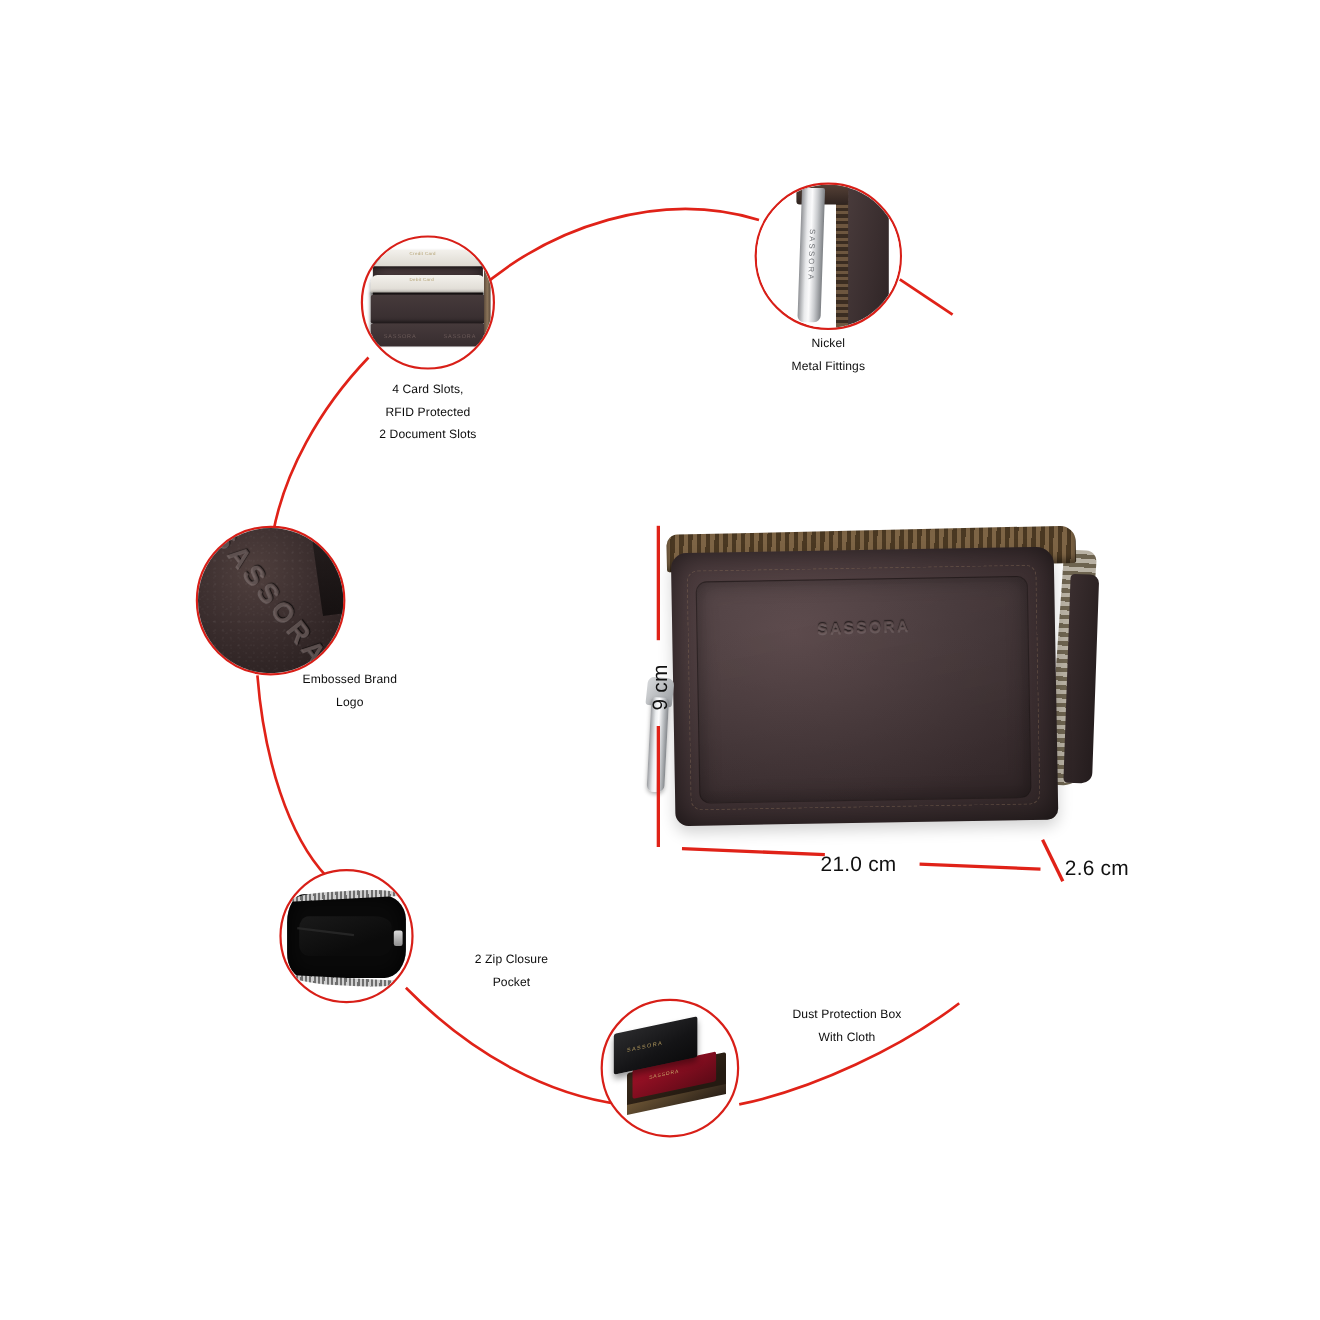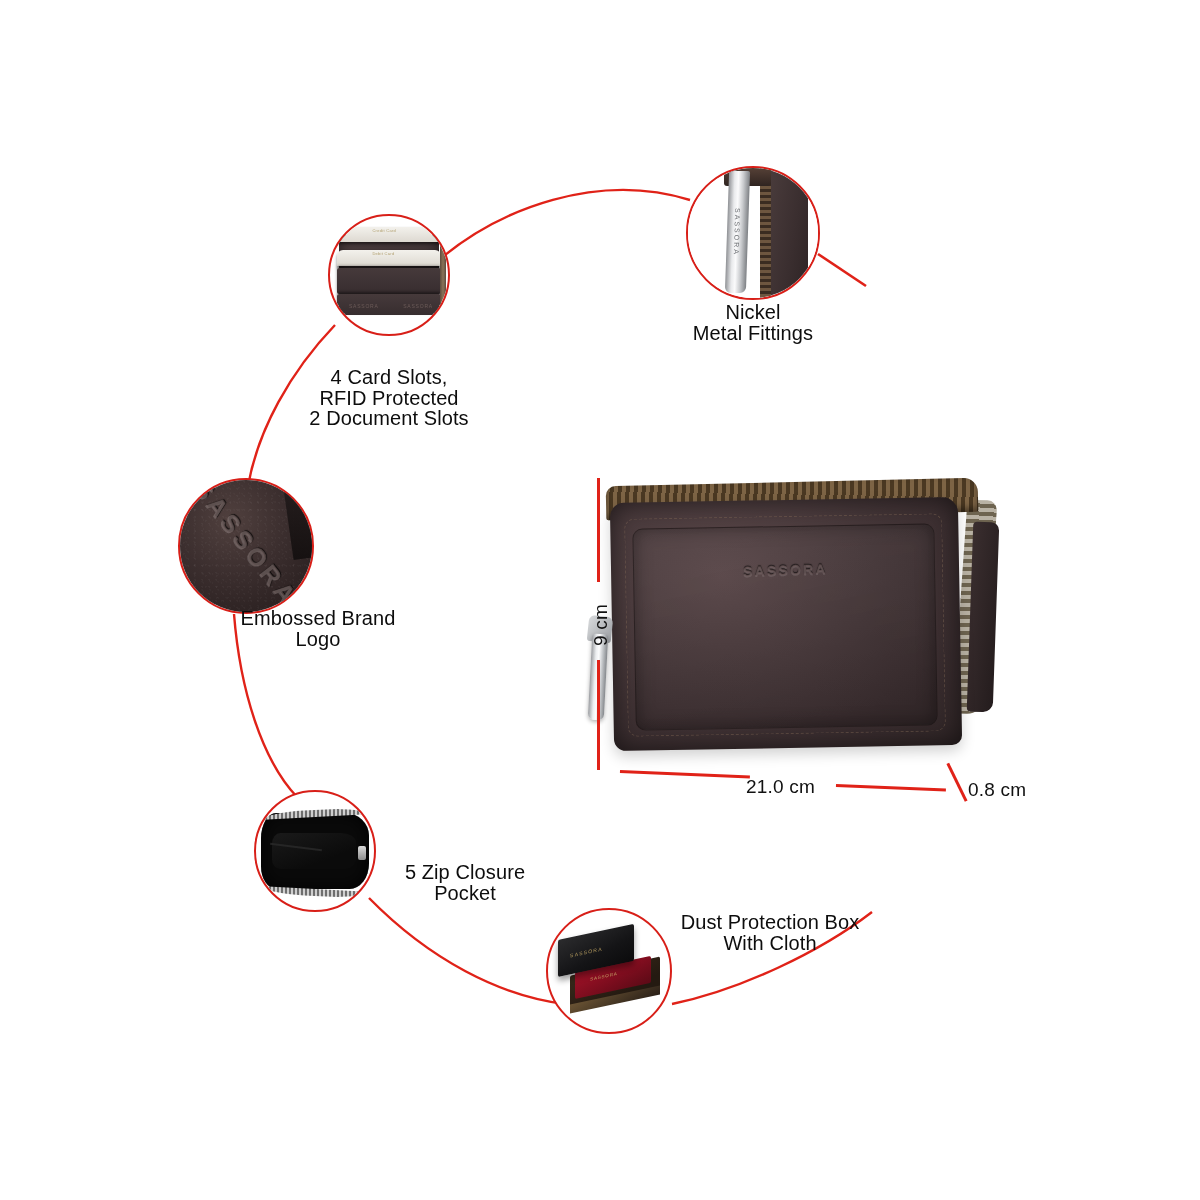--- a/index.html
+++ b/index.html
@@ -28,21 +28,21 @@
     position: absolute;
     border-radius: 50%;
     overflow: hidden;
     box-sizing: border-box;
     border: 2px solid #d81f18;
     background: #ffffff;
   }
   .callout-label {
     position: absolute;
     color: #0d0d0d;
-    font-size: 20px;
+    font-size: 11px;
     line-height: 20.5px;
     text-align: center;
     white-space: pre-line;
     letter-spacing: 0.1px;
   }
 
   
   .photo { position: absolute; left: 0; top: 0; width: 100%; height: 100%; }
 
   
@@ -334,21 +334,21 @@
         <div class="cardslot-pocket p2">
           <span class="pocket-text">Debit Card</span>
         </div>
         <div class="cardslot-lip l1"></div>
         <div class="cardslot-lip l2"></div>
         <div class="cardslot-zip"></div>
         <div class="cardslot-emboss" style="left:16%; top:74%;">SASSORA</div>
         <div class="cardslot-emboss" style="left:62%; top:74%;">SASSORA</div>
       </div>
     </div>
-    <div class="callout-label" style="left:299px; top:367px; width:180px;">4 Card Slots,
+    <div class="callout-label" style="left:299px; top:344px; width:180px;">4 Card Slots,
 RFID Protected
 2 Document Slots</div>
   </div>
 
   <div class="callout">
     <div class="callout-circle" style="left:686px; top:166px; width:134px; height:134px;">
       <div class="photo">
         <div class="nickel-bg"></div>
         <div class="nickel-leather"></div>
         <div class="nickel-teeth"></div>
@@ -380,21 +380,21 @@
       <div class="photo">
         <div class="zip-outer">
           <div class="zip-lining"></div>
           <div class="zip-fold"></div>
         </div>
         <div class="zip-teeth-top"></div>
         <div class="zip-teeth-bottom"></div>
         <div class="zip-slider"></div>
       </div>
     </div>
-    <div class="callout-label" style="left:385px; top:862px; width:160px;">5 Zip Closure
+    <div class="callout-label" style="left:385px; top:862px; width:160px;">2 Zip Closure
 Pocket</div>
   </div>
 
   <div class="callout">
     <div class="callout-circle" style="left:546px; top:908px; width:126px; height:126px;">
       <div class="photo">
         <div class="box-base"></div>
         <div class="box-shadow-strip"></div>
         <div class="box-cloth">
           <span class="box-cloth-text">SASSORA</span>
@@ -425,16 +425,16 @@
 
     <div class="dim-line" style="left:597px; top:478px; width:2.5px; height:104px;"></div>
     <div class="dim-label vertical" style="left:590px; top:646px;">9 cm</div>
     <div class="dim-line" style="left:597px; top:660px; width:2.5px; height:110px;"></div>
 
     <div class="dim-line" style="left:620px; top:770px; width:130px; height:2.5px; transform:rotate(2.4deg); transform-origin:left center;"></div>
     <div class="dim-label" style="left:746px; top:776px;">21.0 cm</div>
     <div class="dim-line" style="left:836px; top:784px; width:110px; height:2.5px; transform:rotate(2.4deg); transform-origin:left center;"></div>
 
     <div class="dim-line" style="left:948px; top:762px; width:42px; height:2.5px; transform:rotate(64deg); transform-origin:left center;"></div>
-    <div class="dim-label" style="left:968px; top:779px;">0.8 cm</div>
+    <div class="dim-label" style="left:968px; top:779px;">2.6 cm</div>
   </div>
 
 </div>
 
 </body></html>

